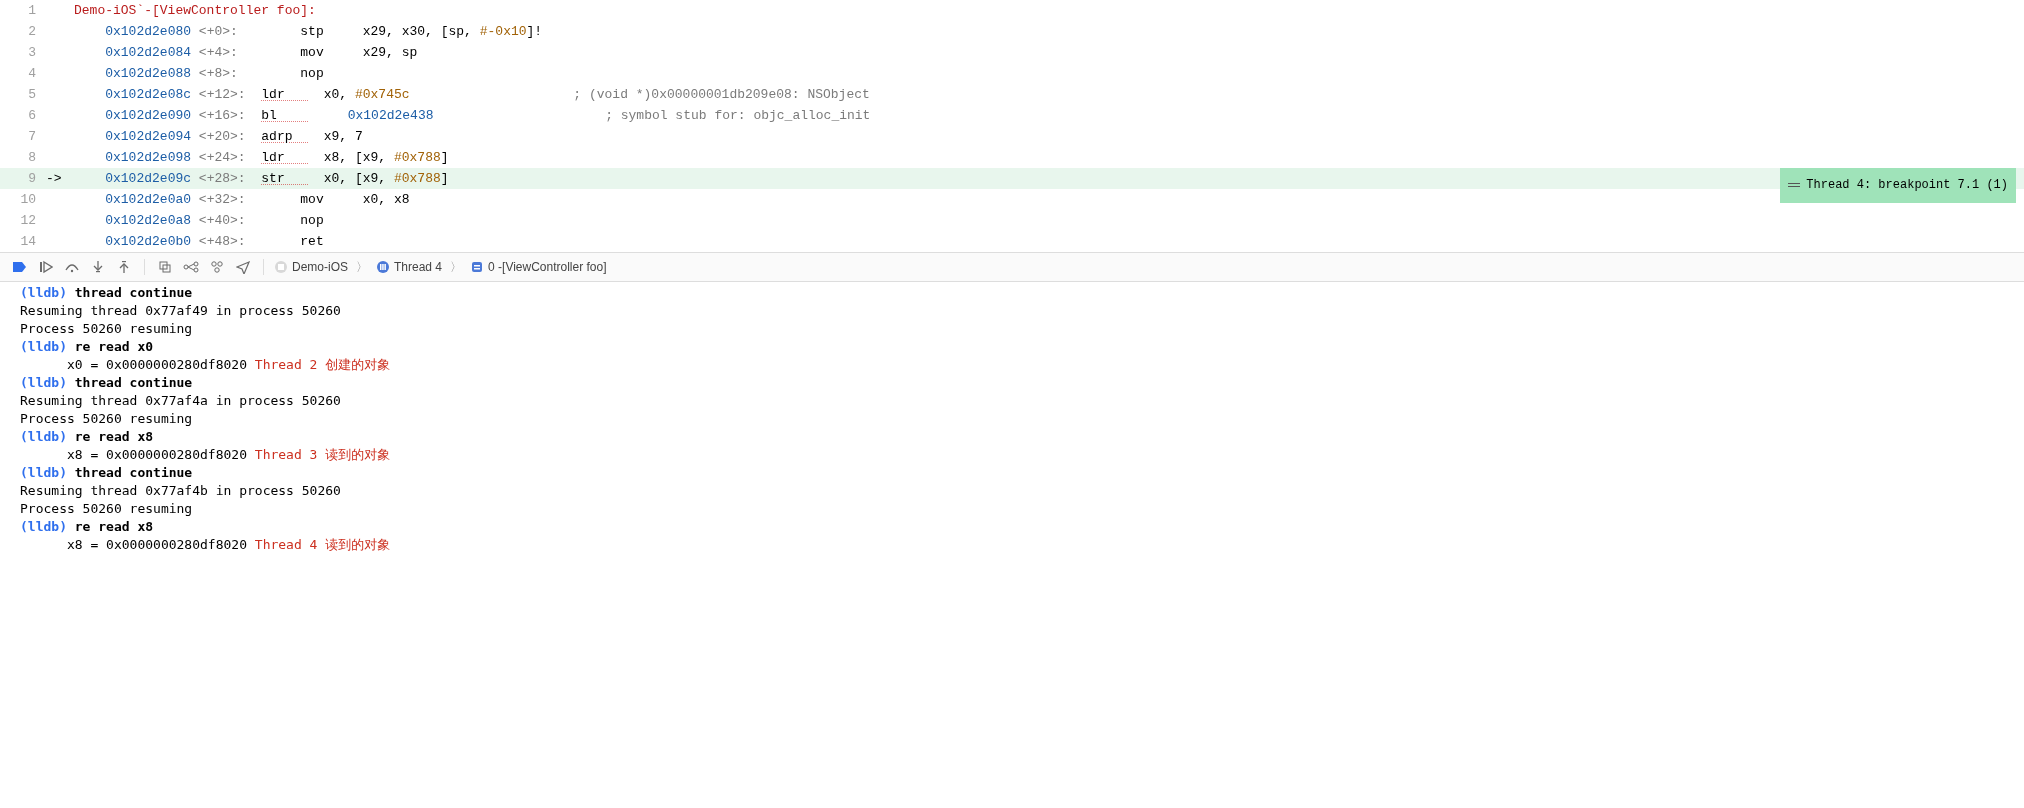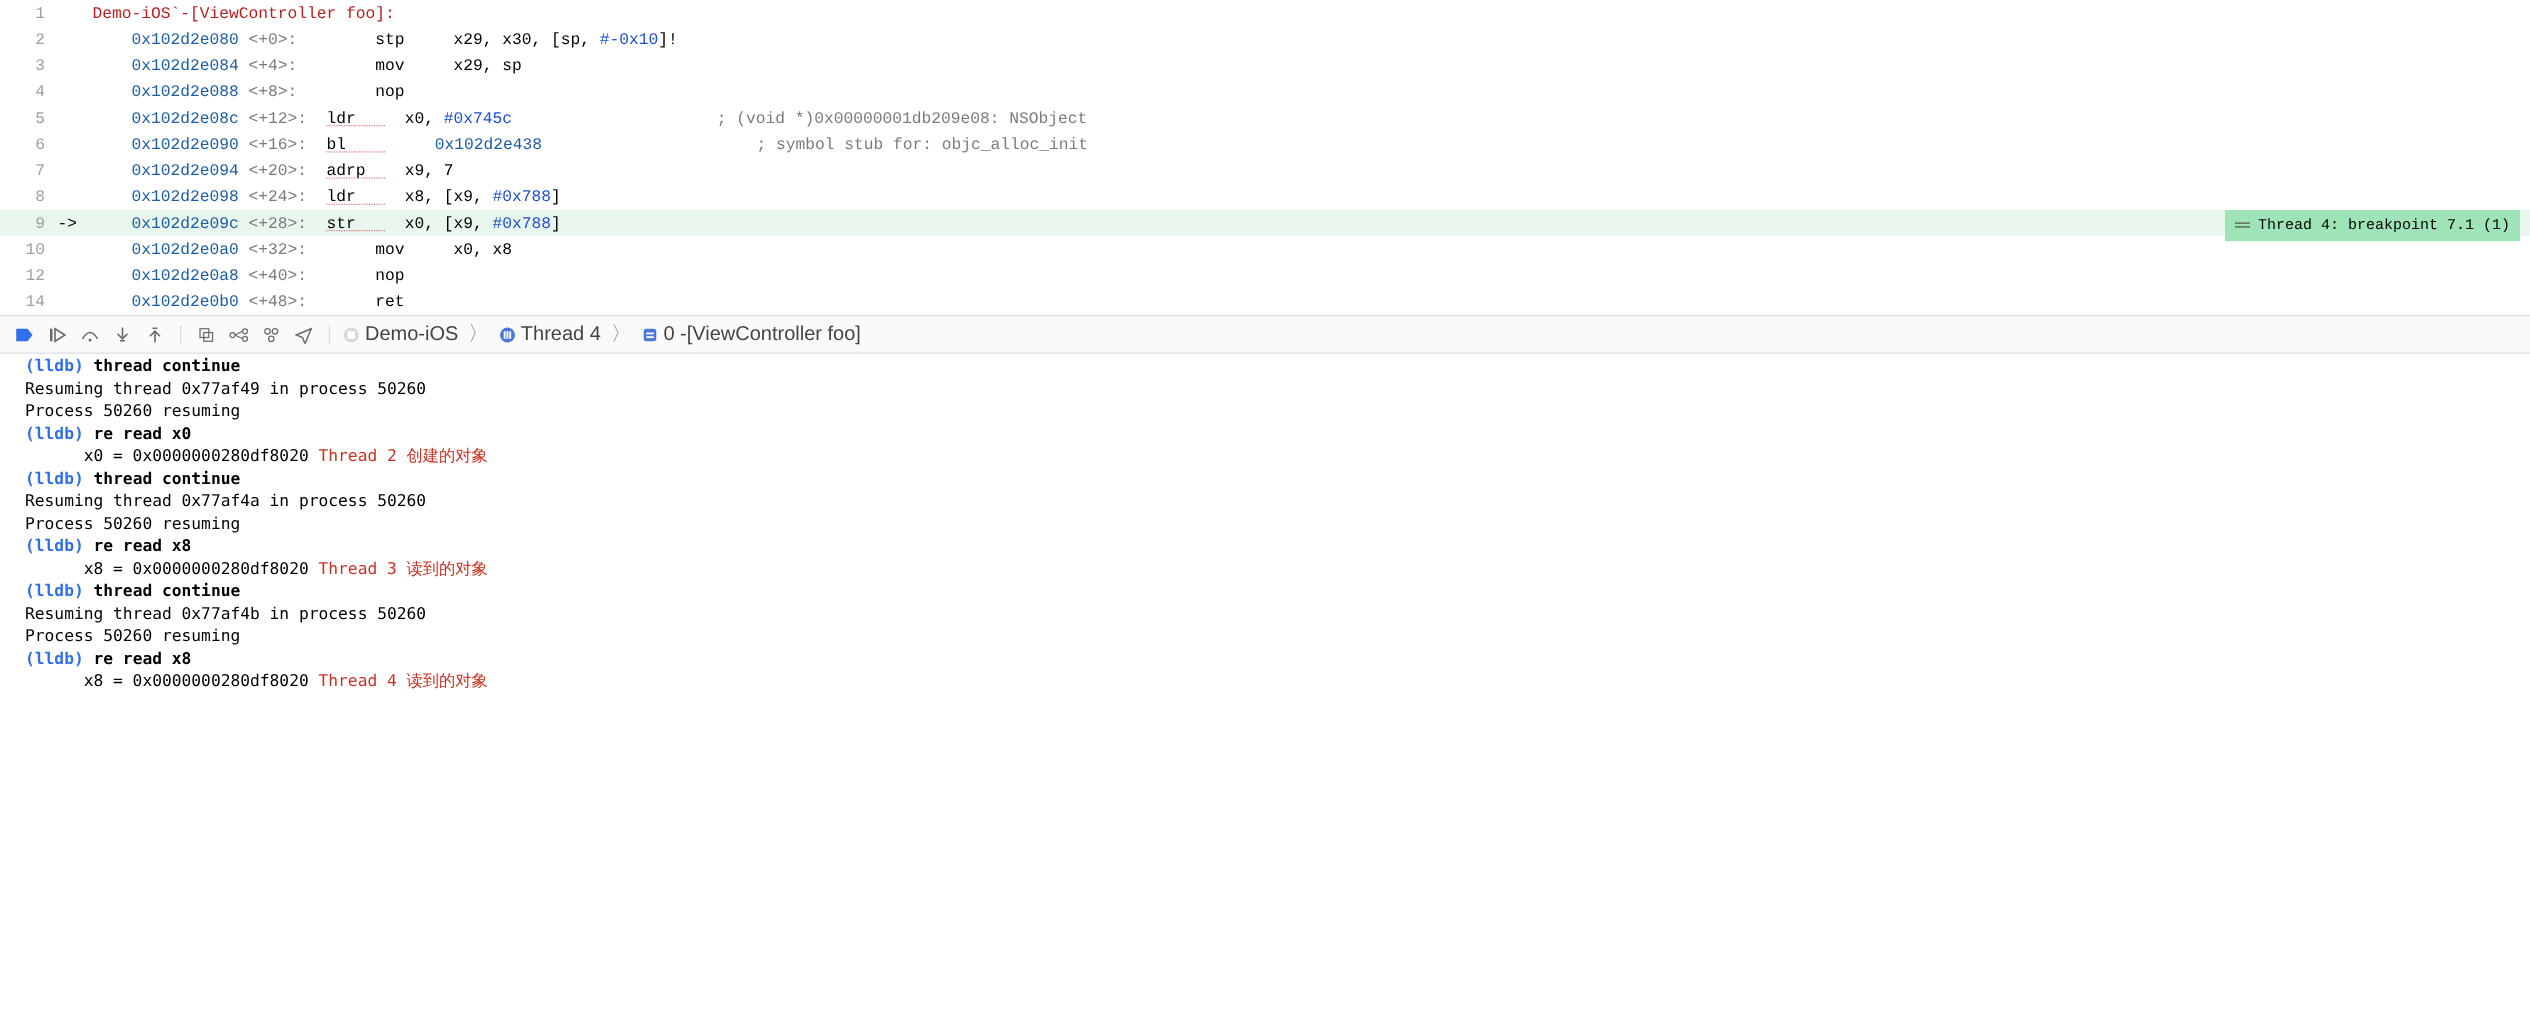--- a/index.html
+++ b/index.html
@@ -38,21 +38,21 @@
 }
 .code {
   flex: 1;
   white-space: pre;
 }
 .addr { color: #1c5da6; }
 .offset { color: #7b7b7b; }
 .op { color: #000; text-decoration: underline dotted rgba(200,0,0,0.5); text-decoration-thickness:1px; text-underline-offset:2px; }
 .op-plain { color: #000; margin-left: 39px; }
 .arg { color: #000; }
-.imm { color: #1d4ed8; }
+.imm { color: #a16207; }
 .callsym { color: #1c5da6; margin-left: 24px; }
 .cmt { color: #7b7b7b; }
 .header-line { color: #b91c1c; }
 .bp-badge {
   position: absolute;
   right: 8px;
   background: #9fe3b9;
   color: #000;
   padding: 0 8px;
   font-size: 12px;
@@ -71,21 +71,21 @@
 
 .toolbar {
   display: flex;
   align-items: center;
   gap: 6px;
   padding: 4px 10px;
   border-top: 1px solid #ddd;
   border-bottom: 1px solid #ddd;
   background: #fafafa;
   font-family: -apple-system, "Helvetica Neue", Arial, sans-serif;
-  font-size: 16px;
+  font-size: 12px;
   color: #444;
 }
 .tb-icon {
   width: 20px; height: 20px;
   display: inline-flex;
   align-items: center; justify-content: center;
   color: #6b6b6b;
   cursor: pointer;
 }
 .tb-icon.active { color: #2f6fed; }
@@ -133,21 +133,21 @@
       <div class="line"><span class="gutter">6</span><span class="arrow-col"></span><span class="code">    <span class="addr">0x102d2e090</span> <span class="offset">&lt;+16&gt;: </span> <span class="op">bl    </span>  <span class="callsym">0x102d2e438</span>                 <span class="cmt">     ; symbol stub for: objc_alloc_init</span></span></div>
     </div>
     <div class="line-wrapper">
       <div class="line"><span class="gutter">7</span><span class="arrow-col"></span><span class="code">    <span class="addr">0x102d2e094</span> <span class="offset">&lt;+20&gt;: </span> <span class="op">adrp  </span>  <span class="arg">x9, 7</span>                       </span></div>
     </div>
     <div class="line-wrapper">
       <div class="line"><span class="gutter">8</span><span class="arrow-col"></span><span class="code">    <span class="addr">0x102d2e098</span> <span class="offset">&lt;+24&gt;: </span> <span class="op">ldr   </span>  <span class="arg">x8, [x9, </span><span class="imm">#0x788</span><span class="arg">]</span>            </span></div>
     </div>
     <div class="line-wrapper">
       <div class="line highlighted"><span class="gutter">9</span><span class="arrow-col">-&gt;</span><span class="code">    <span class="addr">0x102d2e09c</span> <span class="offset">&lt;+28&gt;: </span> <span class="op">str   </span>  <span class="arg">x0, [x9, </span><span class="imm">#0x788</span><span class="arg">]</span>            </span></div>
-      <div class="bp-badge" style="top: 0px; height: 25px; text-align: right;">
+      <div class="bp-badge" style="top: 0px; height: 35px; text-align: right;">
         <span class="bp-handle"></span>
         <span>Thread 4: breakpoint 7.1 (1)</span>
       </div>
     </div>
     <div class="line-wrapper">
       <div class="line"><span class="gutter">10</span><span class="arrow-col"></span><span class="code">    <span class="addr">0x102d2e0a0</span> <span class="offset">&lt;+32&gt;: </span> <span class="op-plain">mov   </span>  <span class="arg">x0, x8</span>                      </span></div>
     </div>
     <div class="line-wrapper">
       <div class="line"><span class="gutter">12</span><span class="arrow-col"></span><span class="code">    <span class="addr">0x102d2e0a8</span> <span class="offset">&lt;+40&gt;: </span> <span class="op-plain">nop   </span>                              </span></div>
     </div>

